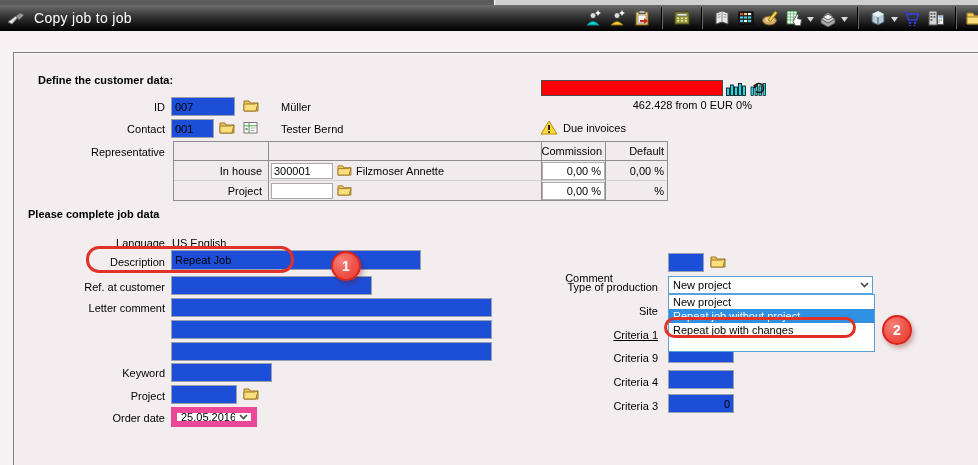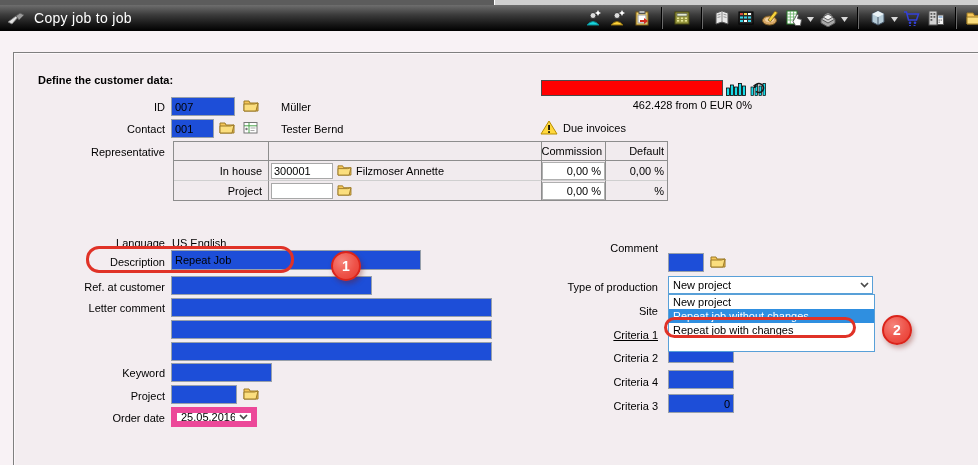--- a/index.html
+++ b/index.html
@@ -329,20 +329,21 @@
       </svg></span>
   <div class="pct">0%</div>
 
   <span class="ficon" style="left:540px;top:120px;"><svg width="18" height="15" viewBox="0 0 18 15">
         <polygon points="9,1 17,14 1,14" fill="#ffd83d" stroke="#b98f00"></polygon>
         <rect x="8.2" y="5" width="1.7" height="5" fill="#000"></rect>
         <rect x="8.2" y="11.2" width="1.7" height="1.7" fill="#000"></rect>
       </svg></span>
   <div class="stat" style="left:563px;top:121px;">Due invoices</div>
 
+  <div class="h1" style="left:28px;top:208px;">Please complete job data</div>
 
   <div class="rl" style="left:60px;top:236px;width:105px;">Language</div>
   <div class="stat" style="left:172px;top:236px;">US English</div>
 
   <div class="rl" style="left:60px;top:255px;width:105px;">Description</div>
   <input class="fld" style="left: 171px; top: 250px; width: 250px; height: 20px;" value="Repeat Job">
 
   <div class="rl" style="left:40px;top:280px;width:125px;">Ref. at customer</div>
   <input class="fld" style="left: 171px; top: 276px; width: 201px; height: 19px;" value="">
 
@@ -364,51 +365,51 @@
   <div class="rl" style="left:50px;top:411px;width:115px;">Order date</div>
   <div class="combo gray" style="left:171px;top:407px;width:86px;height:20px;">
     <span class="cv">25.05.2016</span>
     <span class="cb">
         <svg width="9" height="6">
           <path d="M1 1l3.5 3.5L8 1" fill="none" stroke="#4a4a4a" stroke-width="1.7"></path>
         </svg>
       </span>
   </div>
 
-  <div class="rl" style="left:520px;top:241px;width:138px;">Comment</div>
+  <div class="rl" style="left:520px;top:271px;width:138px;text-align:center;">Comment</div>
   <input class="fld" style="left: 668px; top: 253px; width: 36px; height: 19px;" value="">
   <span class="ficon" style="left:710px;top:255px;"><svg width="16" height="13" viewBox="0 0 16 13">
         <path d="M1 2h5l1 2h8v8H1z" fill="#f5c659" stroke="#9c7a26"></path>
         <path d="M1 5h10.5l3.5-1-2 8H1z" fill="#fbde7e" stroke="#9c7a26"></path>
       </svg></span>
 
   <div class="rl" style="left:520px;top:280px;width:138px;">Type of production</div>
   <div class="combo blue" style="left:668px;top:276px;width:205px;height:18px;">
     <span class="cv">New project</span>
     <span class="cb">
         <svg width="9" height="6">
           <path d="M1 1l3.5 3.5L8 1" fill="none" stroke="#4a4a4a" stroke-width="1.7"></path>
         </svg>
       </span>
   </div>
 
   <div class="rl" style="left:520px;top:304px;width:138px;">Site</div>
   <div class="rl" style="left:520px;top:328px;width:138px;text-decoration:underline;">Criteria 1</div>
-  <div class="rl" style="left:520px;top:351px;width:138px;">Criteria 2</div>
+  <div class="rl" style="left:520px;top:351px;width:138px;">Criteria 9</div>
   <input class="fld" style="left: 668px; top: 344px; width: 66px; height: 19px; z-index: 1;" value="">
 
   <div class="rl" style="left:520px;top:375px;width:138px;">Criteria 4</div>
   <input class="fld" style="left: 668px; top: 370px; width: 66px; height: 19px;" value="">
 
   <div class="rl" style="left:520px;top:399px;width:138px;">Criteria 3</div>
   <input class="fld num" style="left: 668px; top: 394px; width: 66px; height: 19px;" value="0">
 
   <div class="dlist">
     <div class="opt">New project</div>
-    <div class="opt sel">Repeat job without changes</div>
+    <div class="opt sel">Repeat job without project</div>
     <div class="opt">Repeat job with changes</div>
   </div>
 
   <div class="oval" style="left:86px;top:246px;width:208px;height:27px;"></div>
   <div class="badge" style="left:331px;top:251px;">1</div>
   <div class="oval" style="left:664px;top:317px;width:192px;height:21px;border-radius:11px;"></div>
   <div class="badge" style="left:882px;top:315px;">2</div>
 
 </div>
 

